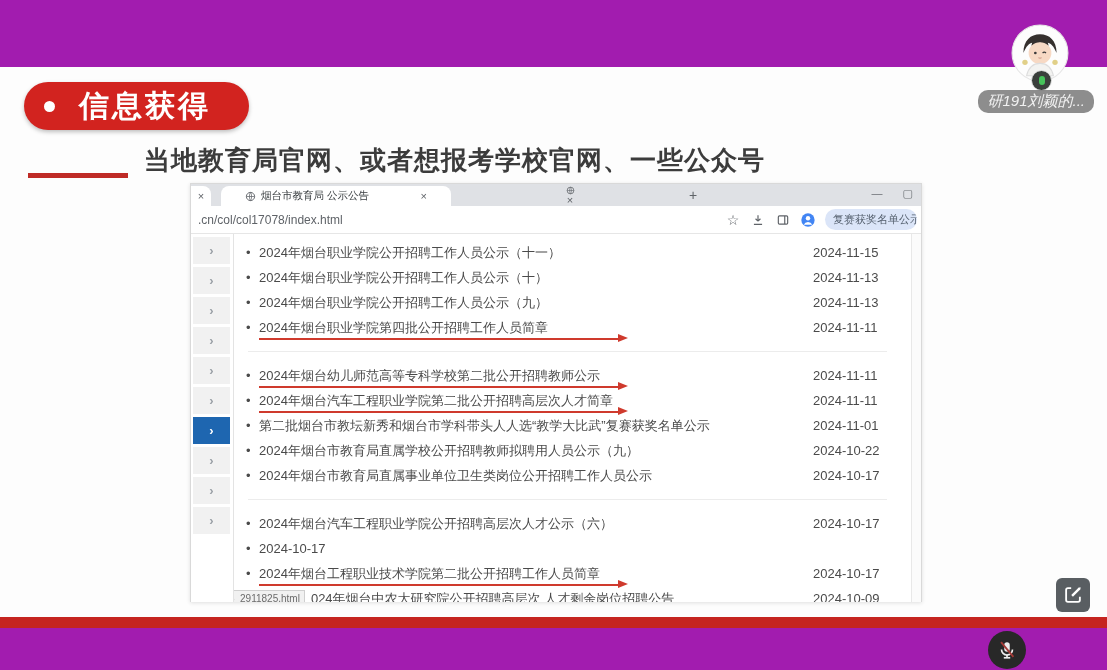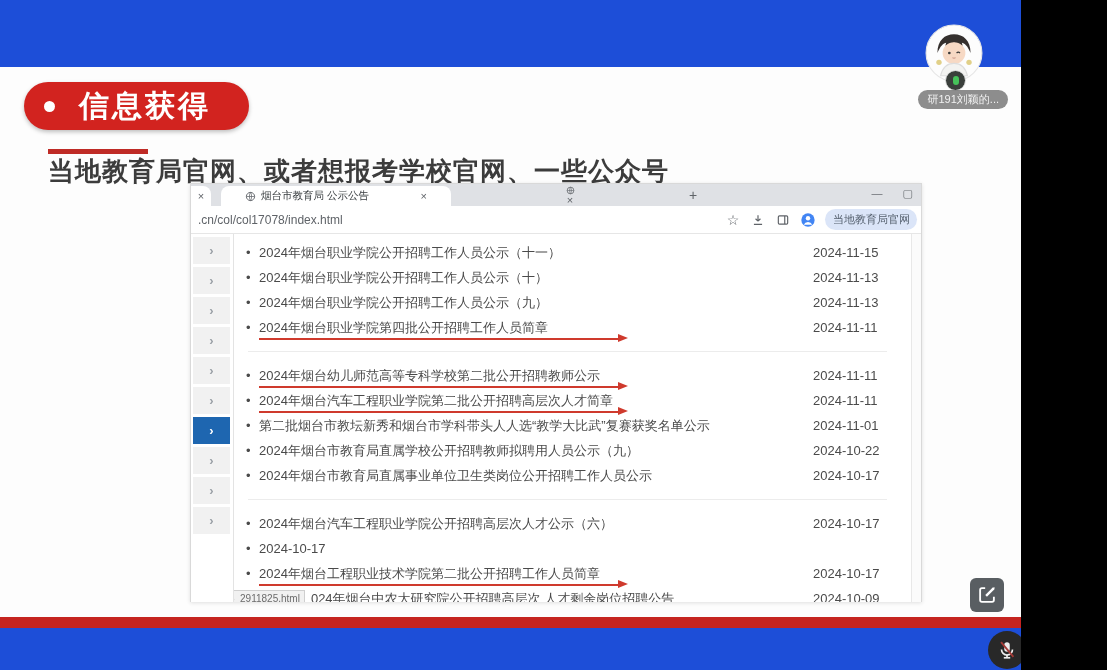--- a/index.html
+++ b/index.html
@@ -1,25 +1,25 @@
 <!DOCTYPE html>
 <html><head>
 <meta charset="utf-8">
 <style>
   html,body{margin:0;padding:0;background:#000;}
-  .stage{position:relative;width:1021px;height:670px;background:#1d4ed8;overflow:hidden;
+  .stage{position:relative;width:1107px;height:670px;background:#a21caf;overflow:hidden;
          font-family:"Liberation Sans","DejaVu Sans",sans-serif;}
   
   .slide{position:absolute;left:0;top:67px;width:1107px;height:550px;background:#fdfdfd;}
   .red-strip{position:absolute;left:0;top:617px;width:1107px;height:11px;background:#c52420;}
   .badge{position:absolute;left:24px;top:15px;height:48px;display:flex;align-items:center;
          background:#d2231f;border-radius:28px;padding:0 38px 0 20px;box-shadow:0 2px 4px rgba(0,0,0,.25);}
   .badge .dot{width:11px;height:11px;border-radius:50%;background:#fff;margin-right:24px;}
   .badge .label{color:#fff;font-size:30px;font-weight:bold;letter-spacing:3px;}
-  .headline{position:absolute;left:48px;top:76px;display:flex;align-items:flex-start;flex-direction:column;}
+  .headline{position:absolute;left:28px;top:76px;display:flex;align-items:flex-end;}
   .headline .line{width:100px;height:5px;background:#bf2b26;margin-right:16px;margin-top:6px;}
   .headline .text{font-size:26px;font-weight:bold;color:#3c3c3c;letter-spacing:1px;}
   
   .browser{position:absolute;left:190px;top:116px;width:730px;height:417px;background:#fff;
            border:1px solid #d9d9d9;box-shadow:0 1px 4px rgba(0,0,0,.12);}
   .tabstrip{height:22px;background:#dfe1e5;display:flex;align-items:flex-end;position:relative;}
   .tab-partial{width:20px;height:20px;background:#fff;border-radius:0 8px 0 0;display:flex;
                align-items:center;justify-content:center;color:#5f6368;font-size:11px;}
   .tab{height:20px;display:flex;align-items:center;padding:0 24px;border-radius:8px 8px 0 0;
        margin-left:10px;min-width:0;}
@@ -57,21 +57,21 @@
               padding:0 4px;margin-left:-56px;margin-right:6px;height:16px;line-height:16px;
               white-space:nowrap;z-index:4;}
   .scrollbar{position:absolute;right:0;top:0;bottom:0;width:9px;border-left:1px solid #e8e8e8;background:#fbfbfb;}
   
   .participant{position:absolute;right:38px;top:24px;width:58px;height:58px;}
   .participant svg{display:block;}
   .mic-indicator{position:absolute;left:20px;top:46px;width:19px;height:19px;border-radius:50%;
                  background:#3a3f3b;border:1.5px solid #e8e8e8;display:flex;align-items:center;justify-content:center;}
   .mic-indicator .g{width:6px;height:9px;border-radius:3px;background:#46c35a;}
   .name-pill{position:absolute;right:13px;top:90px;background:rgba(112,112,112,.8);color:#f1f1f1;
-             font-size:11px;padding:2px 9px;border-radius:10px;white-space:nowrap;}
+             font-size:15px;padding:2px 9px;border-radius:10px;white-space:nowrap;font-style:italic;}
   .annotate-btn{position:absolute;right:17px;top:578px;width:34px;height:34px;border-radius:6px;
                 background:#595e62;display:flex;align-items:center;justify-content:center;}
   .mute-btn{position:absolute;left:988px;top:631px;width:38px;height:38px;border-radius:50%;
             background:#282828;display:flex;align-items:center;justify-content:center;}
 </style>
 </head>
 <body>
 
 <div class="stage">
 
@@ -133,21 +133,21 @@
                 <line x1="15" y1="5" x2="15" y2="19" stroke="#5f6368" stroke-width="2"></line>
               </svg>
           </span>
           <span class="icon-btn">
             <svg width="16" height="16" viewBox="0 0 24 24">
                 <circle cx="12" cy="12" r="10" fill="#4285f4"></circle>
                 <circle cx="12" cy="9.3" r="3.3" fill="#fff"></circle>
                 <path d="M5.6 19a7 7 0 0 1 12.8 0z" fill="#fff"></path>
               </svg>
           </span>
-          <span class="update-pill">当地教育局官网</span>
+          <span class="update-pill">复赛获奖名单公示</span>
         </div>
       </div>
 
       <div class="content">
         <div class="side-nav">
             <div class="nav-row">
               <span>›</span>
             </div>
             <div class="nav-row">
               <span>›</span>

